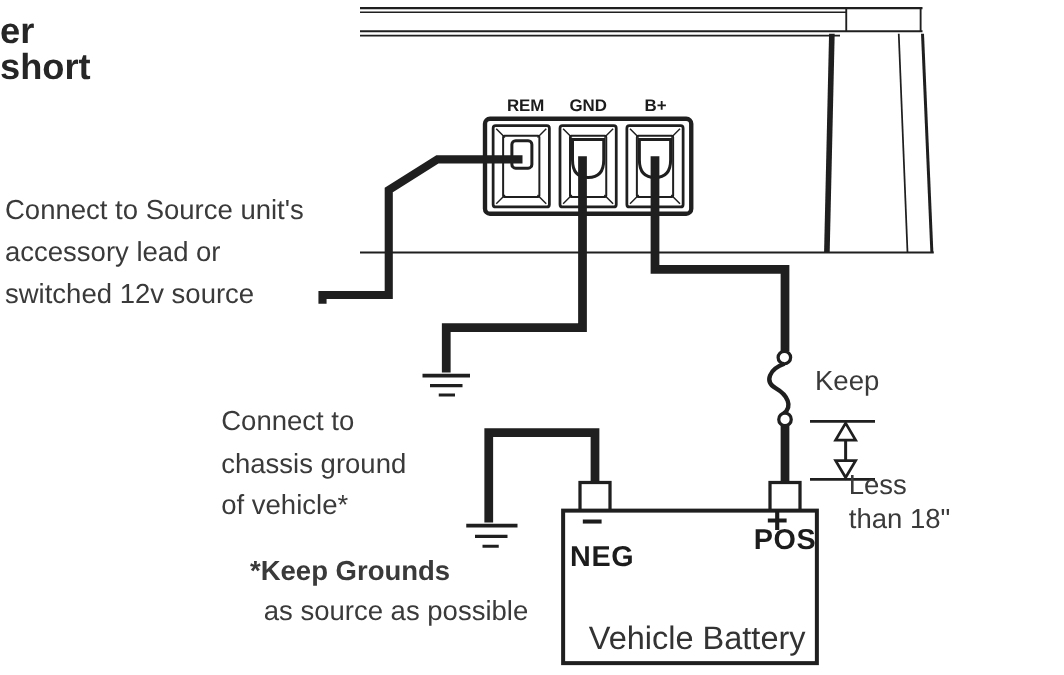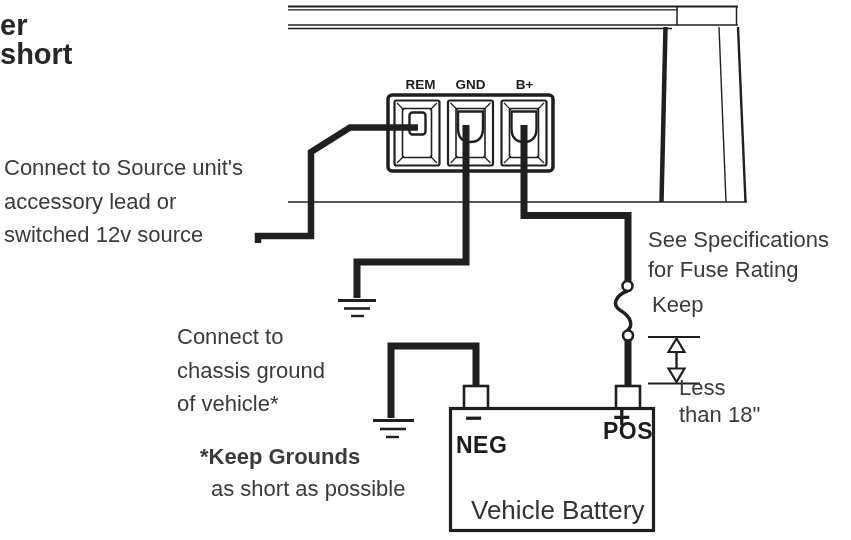--- a/index.html
+++ b/index.html
@@ -125,24 +125,22 @@
 
   <div class="txt note" style="left:4px;top:151px;">Connect to Source unit's
 accessory lead or
 switched 12v source</div>
 
   <div class="txt note" style="left:177px;top:320px;">Connect to
 chassis ground
 of vehicle*</div>
 
   <div class="txt note" style="left:200px;top:441px;line-height:32px;font-weight:bold;">*Keep Grounds</div>
-  <div class="txt note" style="left:211px;top:473px;line-height:32px;">as short as possible</div>
+  <div class="txt note" style="left:211px;top:473px;line-height:32px;">as source as possible</div>
 
-  <div class="txt note" style="left:648px;top:225px;line-height:30px;">See Specifications
-for Fuse Rating</div>
 
   <div class="txt note" style="left:652px;top:292px;line-height:26px;">Keep</div>
 
   <div class="txt small-note" style="left:679px;top:331px;margin-top:44px;">Less
 than 18"</div>
 
   <div class="txt batt-sym" style="left:465px;top:403px;">−</div>
   <div class="txt batt-sym" style="left:613px;top:402px;">+</div>
 
   <div class="txt batt-label" style="left:456px;top:432px;">NEG</div>

